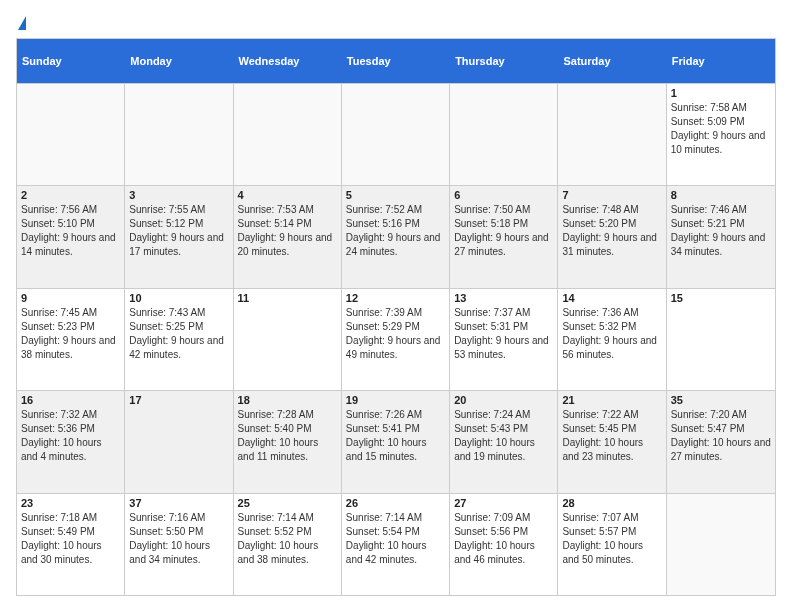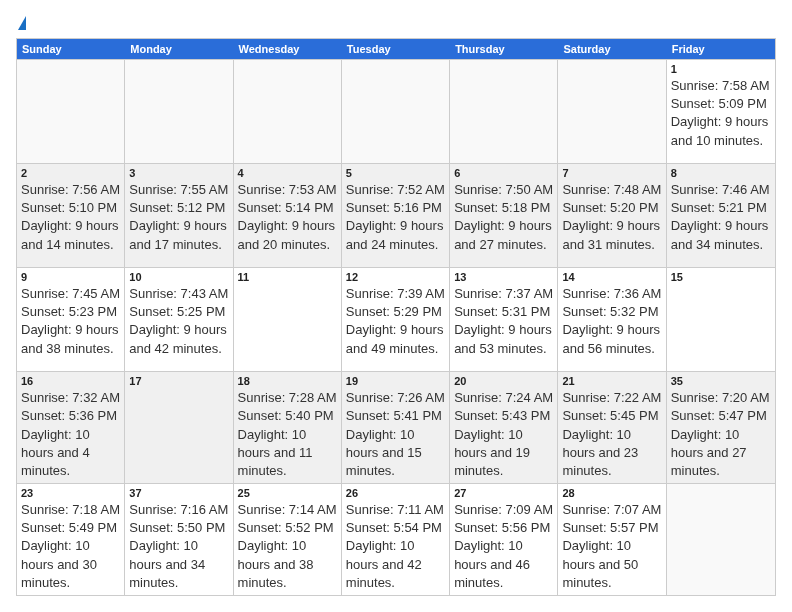--- a/index.html
+++ b/index.html
@@ -60,21 +60,21 @@
     }
     .cal-header {
       display: grid;
       grid-template-columns: repeat(7, 1fr);
       background: #2a6dd9;
     }
     .cal-header-cell {
       color: #fff;
       font-size: 11px;
       font-weight: bold;
-      padding: 4px 5px;
+      padding: 16px 5px;
       text-align: left;
     }
     .cal-body {
       display: flex;
       flex-direction: column;
       flex: 1;
     }
     .cal-row {
       display: grid;
       grid-template-columns: repeat(7, 1fr);
@@ -99,21 +99,21 @@
       background: #f0f0f0;
     }
     .day-num {
       font-size: 11px;
       font-weight: bold;
       color: #222;
       display: block;
       margin-bottom: 2px;
     }
     .day-info {
-      font-size: 13px;
+      font-size: 10px;
       color: #333;
       line-height: 1.4;
     }
   </style>
 </head>
 <body>
 
 <div class="page">
   <div class="header">
     <div class="logo">
@@ -313,21 +313,21 @@
           </div>
           <div class="cal-cell">
             <span class="day-num">25</span>
             <div class="day-info">Sunrise: 7:14 AM
 Sunset: 5:52 PM
 Daylight: 10 hours
 and 38 minutes.</div>
           </div>
           <div class="cal-cell">
             <span class="day-num">26</span>
-            <div class="day-info">Sunrise: 7:11 AM
+            <div class="day-info">Sunrise: 7:14 AM
 Sunset: 5:54 PM
 Daylight: 10 hours
 and 42 minutes.</div>
           </div>
           <div class="cal-cell">
             <span class="day-num">27</span>
             <div class="day-info">Sunrise: 7:09 AM
 Sunset: 5:56 PM
 Daylight: 10 hours
 and 46 minutes.</div>

